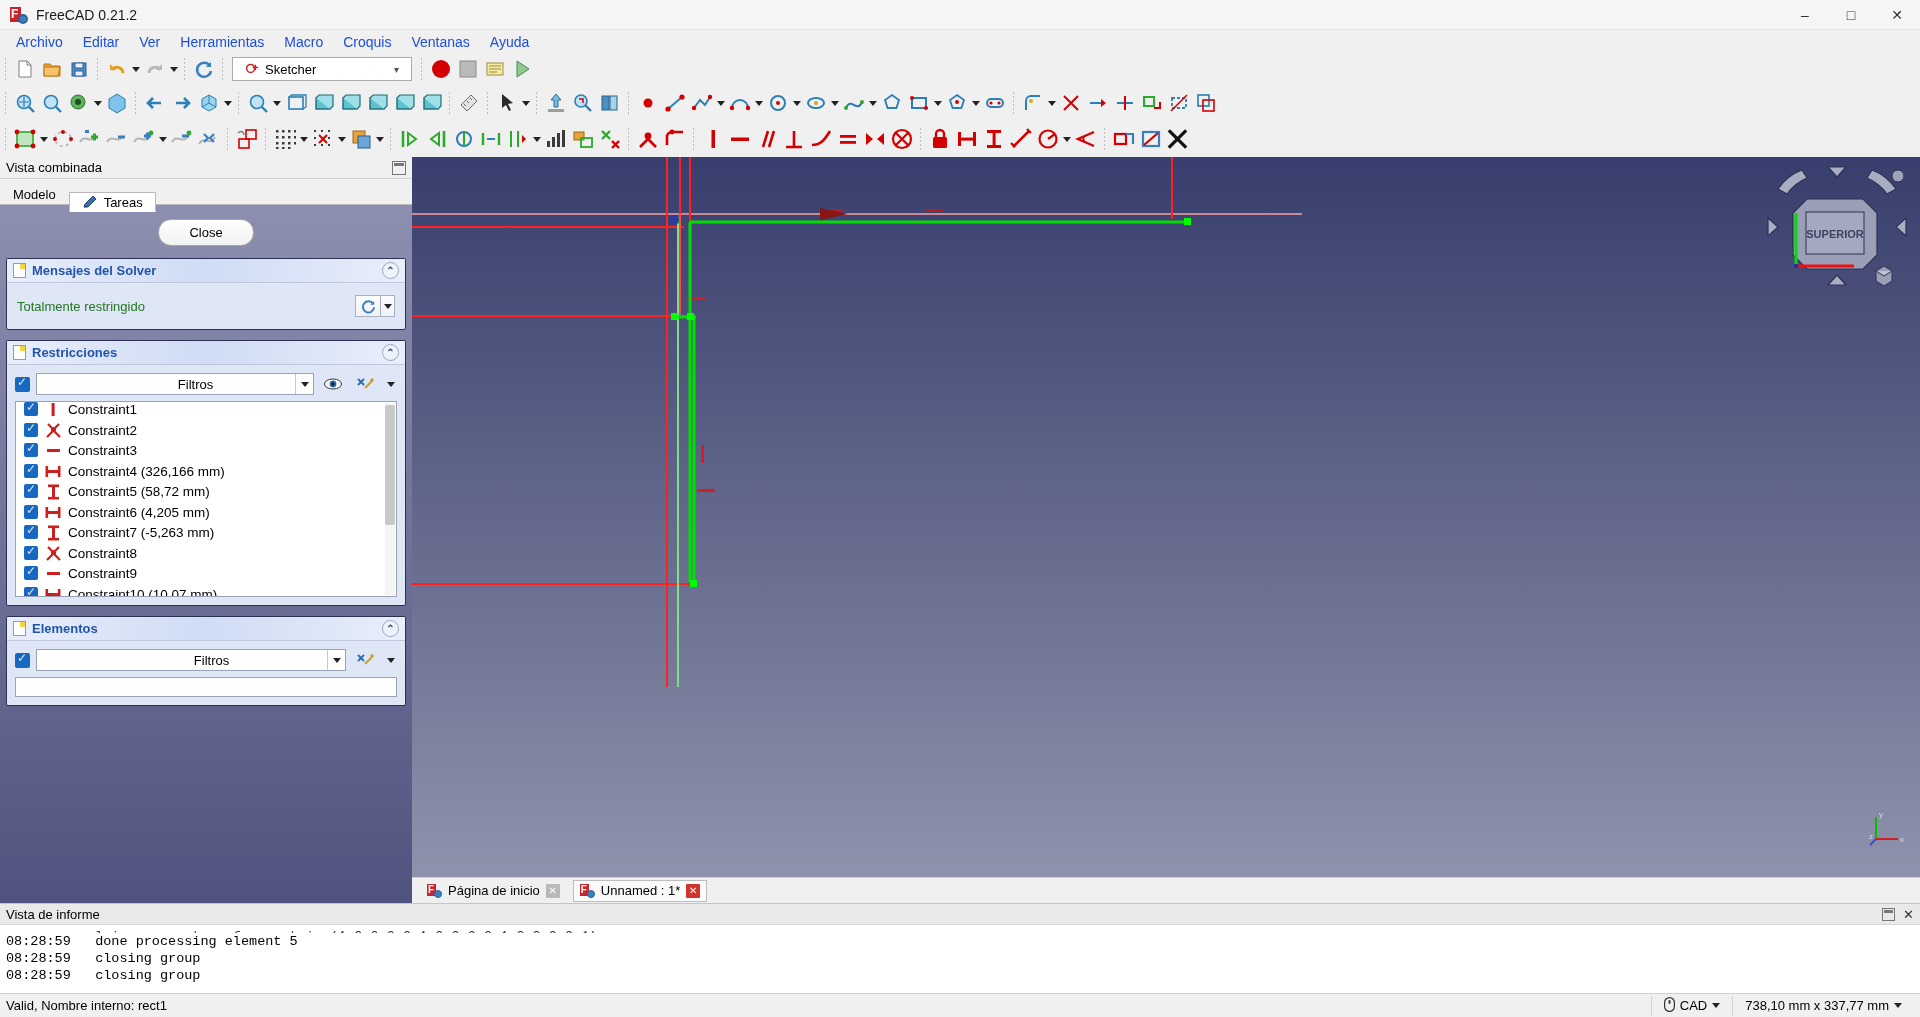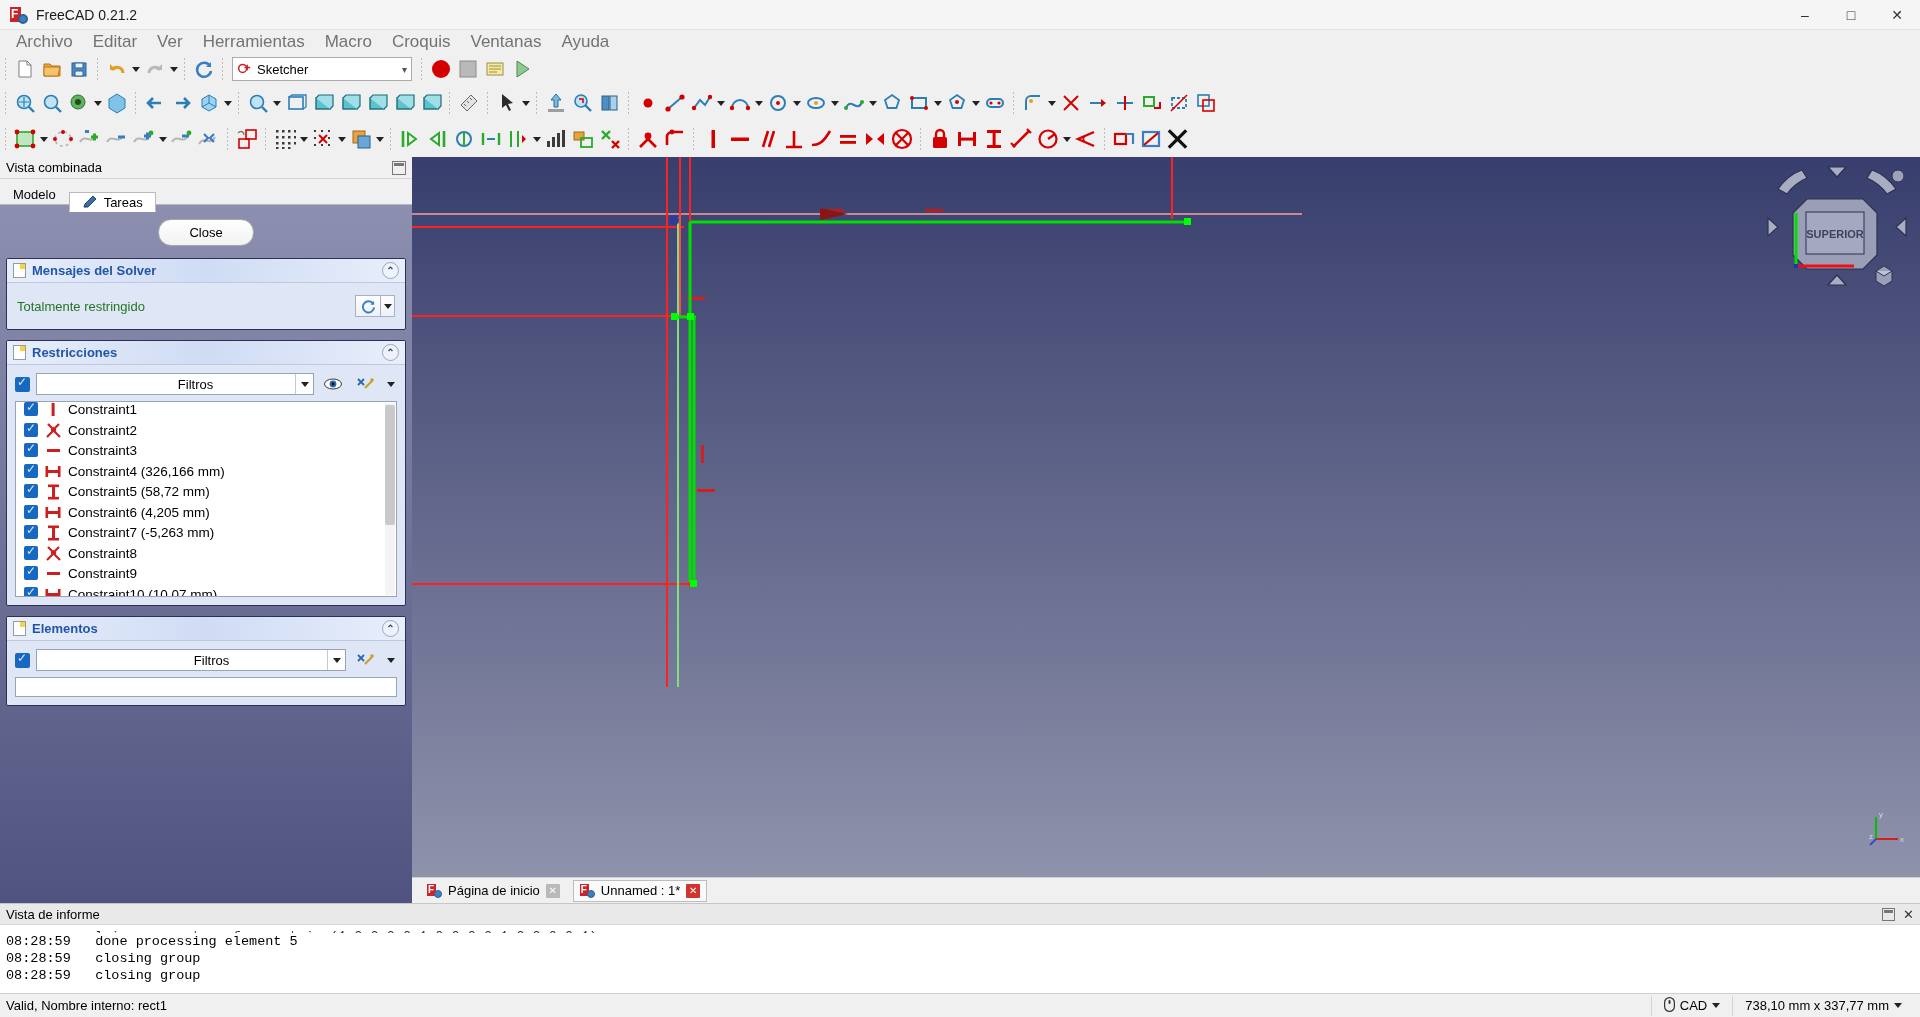--- a/index.html
+++ b/index.html
@@ -30,39 +30,39 @@
     border-radius: 50%; background: #3a7fc1; border: 2px solid #2c6399;
   }
   .titlebar .title { font-size: 14px; color: #1a1a1a; }
   .winbtns { margin-left: auto; display: flex; height: 30px; }
   .winbtn { width: 46px; height: 30px; display: flex; align-items: center; justify-content: center;
             font-size: 14px; color: #333; }
 
   
   .menubar { height: 23px; background: #f0f0f0; display: flex; align-items: center;
              padding-left: 6px; flex: 0 0 23px; }
-  .menuitem { padding: 3px 10px; font-size: 17px; color: #737373; }
+  .menuitem { padding: 3px 10px; font-size: 14px; color: #1d4ed8; }
 
   
   .toolbar-row { background: #f0f0f0; display: flex; align-items: center;
                  border-bottom: none; }
   .tb1 { height: 32px; flex: 0 0 32px; }
   .tb2 { height: 36px; flex: 0 0 36px; }
   .tb3 { height: 36px; flex: 0 0 36px; }
   .sep { width: 1px; height: 22px; margin: 0 5px;
          background: repeating-linear-gradient(to bottom, #bdbdbd 0 2px, transparent 2px 4px); }
   .tbtn { width: 27px; height: 27px; display: flex; align-items: center; justify-content: center;
           position: relative; }
   .tbtn svg { display: block; }
   .caret { width: 11px; height: 27px; display:flex; align-items:center; justify-content:center; }
   .caret::after { content: ""; border-left: 4px solid transparent; border-right: 4px solid transparent;
                   border-top: 5px solid #222; }
   .wb-select {
     height: 24px; width: 180px; background: #fff; border: 1px solid #ababab;
-    display: flex; align-items: center; padding: 0 4px; font-size: 13px; gap: 5px;
+    display: flex; align-items: center; padding: 0 12px; font-size: 13px; gap: 5px;
     margin: 0 4px;
   }
   .wb-select .chev { margin-left: auto; color: #555; font-size: 10px; }
 
   
   .main { display: flex; flex: 1 1 auto; min-height: 0; }
 
   
   .leftpanel { width: 412px; flex: 0 0 412px; display: flex; flex-direction: column;
                background: #f0f0f0; }

